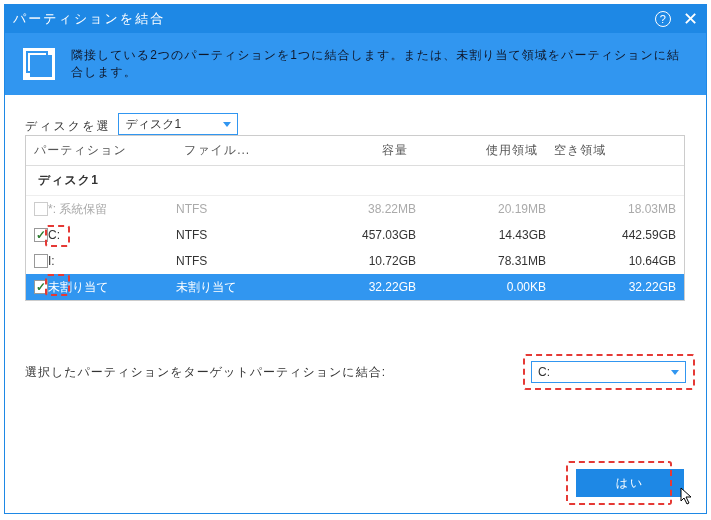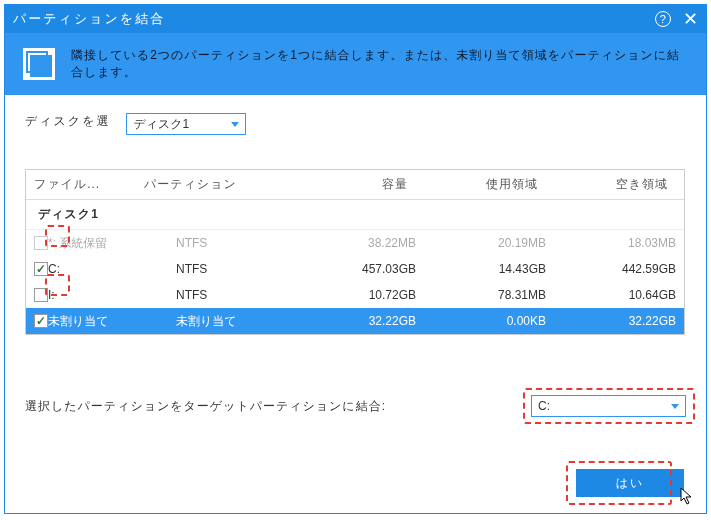--- a/index.html
+++ b/index.html
@@ -9,33 +9,33 @@
 .titlebar-text { flex: 1; font-size: 13px; letter-spacing: 2px; }
 .titlebar-controls { display: flex; gap: 12px; align-items: center; }
 .help-icon { width: 16px; height: 16px; border: 1.5px solid #fff; border-radius: 50%; display: flex; align-items: center; justify-content: center; font-size: 11px; cursor: pointer; }
 .close-icon { font-size: 18px; cursor: pointer; line-height: 1; font-weight: 300; }
 .banner { background: #3196f0; color: #0f172a; display: flex; align-items: center; padding: 14px 18px; gap: 16px; }
 .banner-icon { width: 32px; height: 32px; background: #fff; position: relative; flex-shrink: 0; }
 .banner-icon::before { content: ''; position: absolute; width: 18px; height: 18px; border: 2px solid #3196f0; background: #fff; top: 3px; left: 3px; }
 .banner-icon::after { content: ''; position: absolute; width: 18px; height: 18px; border: 2px solid #3196f0; background: #3196f0; bottom: 3px; right: 3px; }
 .banner-text { font-size: 12px; letter-spacing: 1px; }
 .content { padding: 18px 20px; }
-.disk-select-row { display: flex; align-items: flex-start; gap: 16px; margin-bottom: 34px; }
+.disk-select-row { display: flex; align-items: flex-end; gap: 8px; margin-bottom: 0; }
 .disk-label { letter-spacing: 2px; }
 .combobox { border: 1px solid #3196f0; height: 22px; display: flex; align-items: center; padding: 0 6px; background: #fff; cursor: pointer; position: relative; }
 .combobox.disk { width: 120px; }
 .combobox .caret { margin-left: auto; width: 0; height: 0; border-left: 4px solid transparent; border-right: 4px solid transparent; border-top: 5px solid #3196f0; }
 .table { border: 1px solid #ccc; width: 660px; }
 .thead { display: flex; background: #fff; border-bottom: 1px solid #ddd; }
 .th { padding: 6px 8px; color: #555; letter-spacing: 1px; }
 .col-part { width: 150px; }
 .col-fs { width: 110px; }
 .col-cap { width: 130px; text-align: right; }
 .col-used { width: 130px; text-align: right; }
-.col-free { width: 130px; text-align: right; }
+.col-free { width: 130px; text-align: left; }
 .disk-header { font-weight: bold; padding: 6px 12px; border-bottom: 1px solid #eee; letter-spacing: 1px; }
 .row { display: flex; align-items: center; padding: 4px 8px; height: 26px; position: relative; }
 .row.selected { background: #3196f0; color: #fff; }
 .row .cell-part { width: 142px; display: flex; align-items: center; }
 .row .cell-fs { width: 110px; }
 .row .cell-cap { width: 130px; text-align: right; }
 .row .cell-used { width: 130px; text-align: right; }
 .row .cell-free { width: 130px; text-align: right; }
 .row.disabled { color: #aaa; }
 .checkbox { width: 14px; height: 14px; border: 1px solid #999; background: #fff; display: inline-flex; align-items: center; justify-content: center; flex-shrink: 0; cursor: pointer; }
@@ -75,22 +75,22 @@
     <div class="disk-select-row">
       <span class="disk-label">ディスクを選</span>
       <div class="combobox disk">
         <span>ディスク1</span>
         <span class="caret"></span>
       </div>
     </div>
 
     <div class="table">
       <div class="thead">
+        <div class="th col-part">パーティション</div>
         <div class="th col-fs">ファイル...</div>
-        <div class="th col-part">パーティション</div>
         <div class="th col-cap">容量</div>
         <div class="th col-used">使用領域</div>
         <div class="th col-free">空き領域</div>
       </div>
       <div class="disk-header">ディスク1</div>
 
       <div class="row disabled">
         <div class="cell-part">
           <span class="checkbox"></span>
           <span>*: 系統保留</span>

